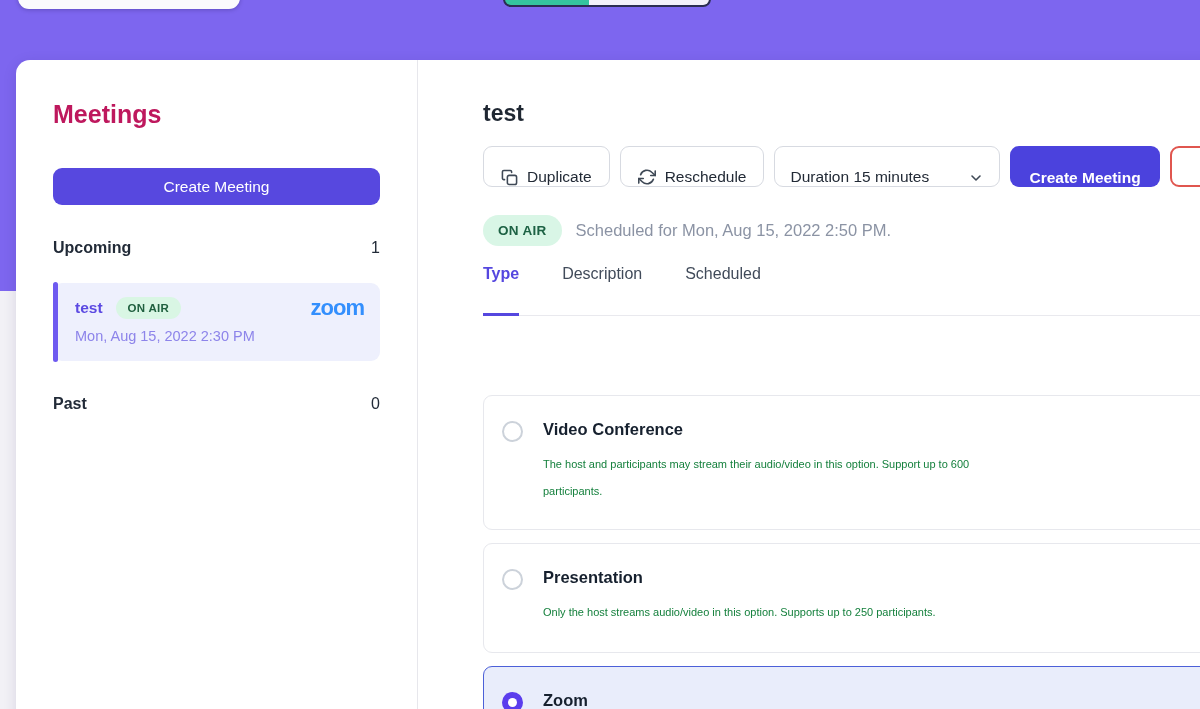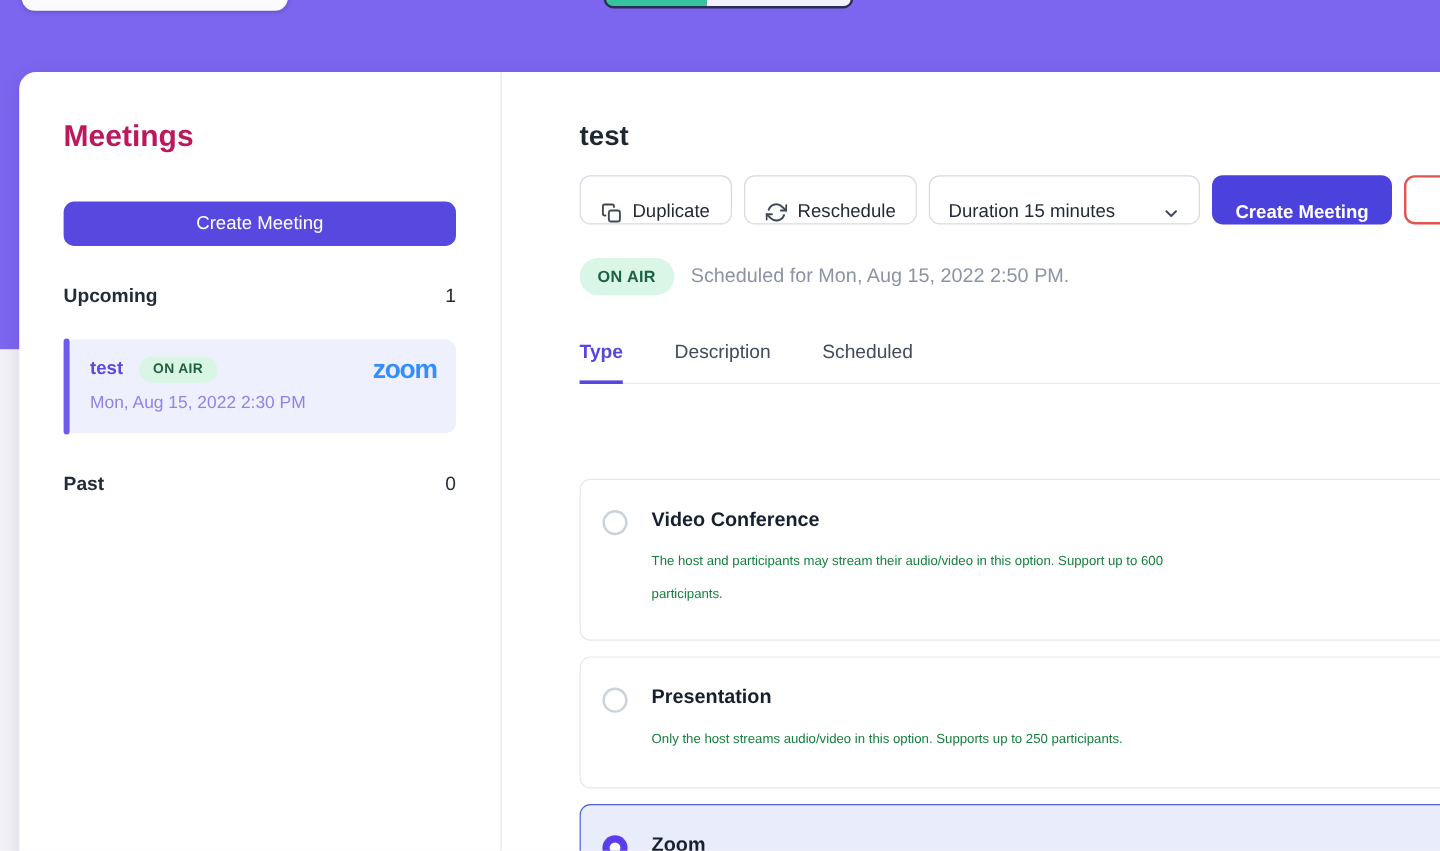--- a/index.html
+++ b/index.html
@@ -71,22 +71,22 @@
   .select { width:226px; justify-content:space-between; padding:0 15px; font-weight:500; }
   .btn-primary { background:#4b42dd; color:#fff; border:none; font-weight:600; padding:0 19px; }
   .btn-danger { width:76px; flex:none; border:2px solid #e0564f; background:#fff; height:41px; border-radius:9px; cursor:pointer; }
   .status { display:flex; align-items:center; gap:14px; margin-top:27px; height:33px; }
   .onair {
     background:#d9f6e6; color:#1d6244; font-weight:700; font-size:13.5px;
     padding:8px 15px; border-radius:17px; letter-spacing:.3px;
   }
   .sched { color:#8b93a4; font-size:16.5px; }
   .tabs { display:flex; gap:43px; margin-top:18px; border-bottom:1px solid #e9e9ee; width:790px; }
-  .tab { padding-bottom:14px; font-size:16px; line-height:18px; color:#414b5a; font-weight:500;
-         border-bottom:3px solid transparent; margin-bottom:-1px; cursor:pointer;margin-top:20px; }
+  .tab { padding-bottom:30px; font-size:16px; line-height:18px; color:#414b5a; font-weight:500;
+         border-bottom:3px solid transparent; margin-bottom:-1px; cursor:pointer; }
   .tab.active { color:#5547df; font-weight:600; border-bottom-color:#5547df; }
 
   .options { margin-top:79px; display:flex; flex-direction:column; gap:13px; }
   .option-card {
     width:772px; border:1px solid #e7e8ed; border-radius:9px;
     padding:20px 24px 0 18px; display:flex; gap:20px; background:#fff; cursor:pointer;
   }
   .option-card.h1 { height:135px; }
   .option-card.h2 { height:110px; }
   .option-card.h3 { height:120px; }

